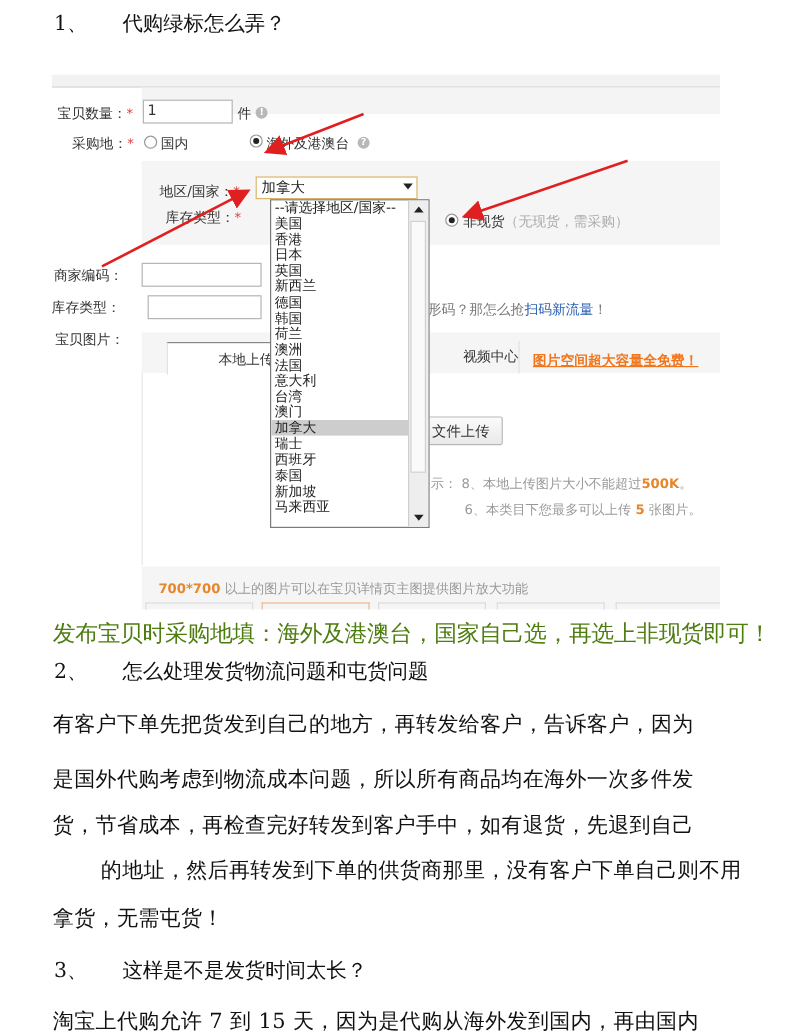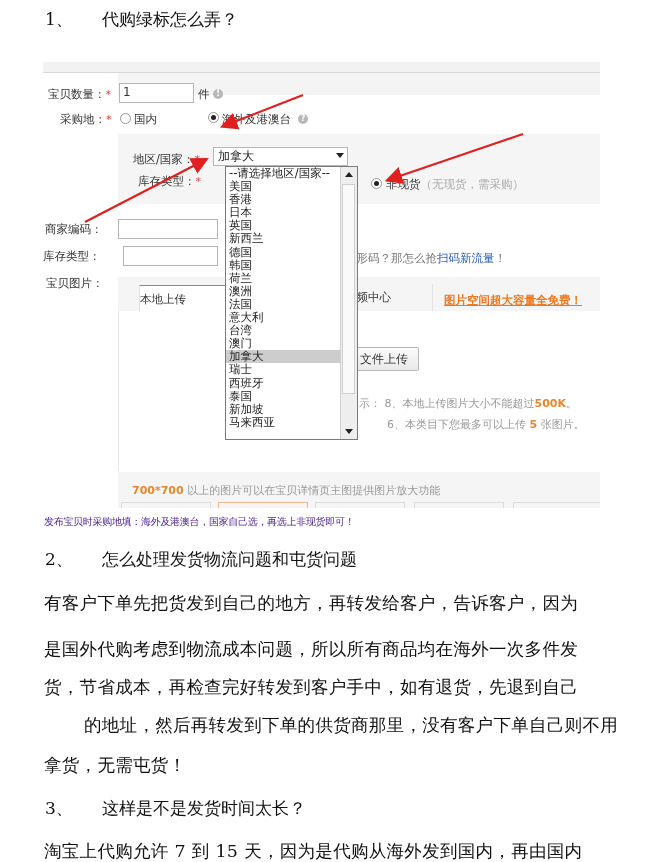--- a/index.html
+++ b/index.html
@@ -25,21 +25,21 @@
   .select { position:absolute; border:1px solid #d7b46a; background:#fff; font-size:12px; color:#222; box-sizing:border-box; padding:0 4px; }
   .select .arrow { position:absolute; right:3px; top:5px; width:0; height:0; border-left:4px solid transparent; border-right:4px solid transparent; border-top:5px solid #222; }
   .dropdown { position:absolute; left:170px; top:104px; width:133px; height:274px; border:1px solid #7a7a7a; background:#fff; box-sizing:border-box; overflow:hidden;margin-left:12px; }
   .dropdown .opt { font-size:11.5px; line-height:13.1px; height:13.1px; color:#222; padding-left:3px; white-space:nowrap; }
   .dropdown .opt.sel { background:#cdcdcd; }
   .dropdown .sb { position:absolute; right:0; top:0; width:16px; height:100%; background:#eeeeee; border-left:1px solid #cfcfcf; }
   .sb .up, .sb .down { position:absolute; left:4px; width:0; height:0; border-left:4px solid transparent; border-right:4px solid transparent; }
   .sb .up { top:5px; border-bottom:5px solid #222; }
   .sb .down { bottom:5px; border-top:5px solid #222; }
   .sb .thumb { position:absolute; left:1px; top:17px; width:13px; height:210px; background:#fafafa; border:1px solid #d0d0d0; box-sizing:border-box; }
-  .tab { position:absolute; font-size:11.5px; color:#333; text-align:left; }
+  .tab { position:absolute; font-size:11.5px; color:#333; text-align:right; }
   .btn { position:absolute; border:1px solid #b8b8b8; background:linear-gradient(#fbfbfb,#e9e9e9); font-size:12px; color:#333; text-align:center; border-radius:2px; }
   .hint { position:absolute; font-size:11px; color:#999; white-space:nowrap; }
   .orange { color:#e8862c; font-weight:bold; }
   .link-blue { color:#2a5fb0; }
   .link-orange { color:#f0771e; text-decoration:underline; font-weight:bold; }
   svg.arrows { position:absolute; left:0; top:0; }
 </style>
 </head>
 <body>
 
@@ -138,21 +138,21 @@
       <marker id="ah" markerWidth="8" markerHeight="8" refX="5" refY="4" orient="auto">
         <path d="M0,0 L8,4 L0,8 z" fill="#e02020"></path>
       </marker>
     </defs>
     <line x1="260" y1="33" x2="183" y2="63" stroke="#e02020" stroke-width="2.2" marker-end="url(#ah)"></line>
     <line x1="42" y1="160" x2="160" y2="99" stroke="#e02020" stroke-width="2.2" marker-end="url(#ah)"></line>
     <line x1="480" y1="72" x2="348" y2="117" stroke="#e02020" stroke-width="2.2" marker-end="url(#ah)"></line>
   </svg>
 </div>
 
-<div class="abs" style="left:44px; top:515px; font-family:'DejaVu Serif', serif; font-size:10px; color:#4c1d95; white-space:nowrap; letter-spacing:-0.3px;">发布宝贝时采购地填：海外及港澳台，国家自己选，再选上非现货即可！</div>
+<div class="abs" style="left:44px; top:515px; font-family:'DejaVu Serif', serif; font-size:19px; color:#4d7c0f; white-space:nowrap; letter-spacing:-0.3px;">发布宝贝时采购地填：海外及港澳台，国家自己选，再选上非现货即可！</div>
 
 <div class="abs heading" style="left:45px; top:548px; width:400px; height:24px;">
   <span class="num">2、</span>
   <span class="txt">怎么处理发货物流问题和屯货问题</span>
 </div>
 <div class="abs para" style="left:44px; top:591px;">有客户下单先把货发到自己的地方，再转发给客户，告诉客户，因为</div>
 <div class="abs para" style="left:44px; top:637px;">是国外代购考虑到物流成本问题，所以所有商品均在海外一次多件发</div>
 <div class="abs para" style="left:44px; top:675px;">货，节省成本，再检查完好转发到客户手中，如有退货，先退到自己</div>
 <div class="abs para" style="left:44px; top:713px;margin-left:40px;">的地址，然后再转发到下单的供货商那里，没有客户下单自己则不用</div>
 <div class="abs para" style="left:44px; top:753px;">拿货，无需屯货！</div>

